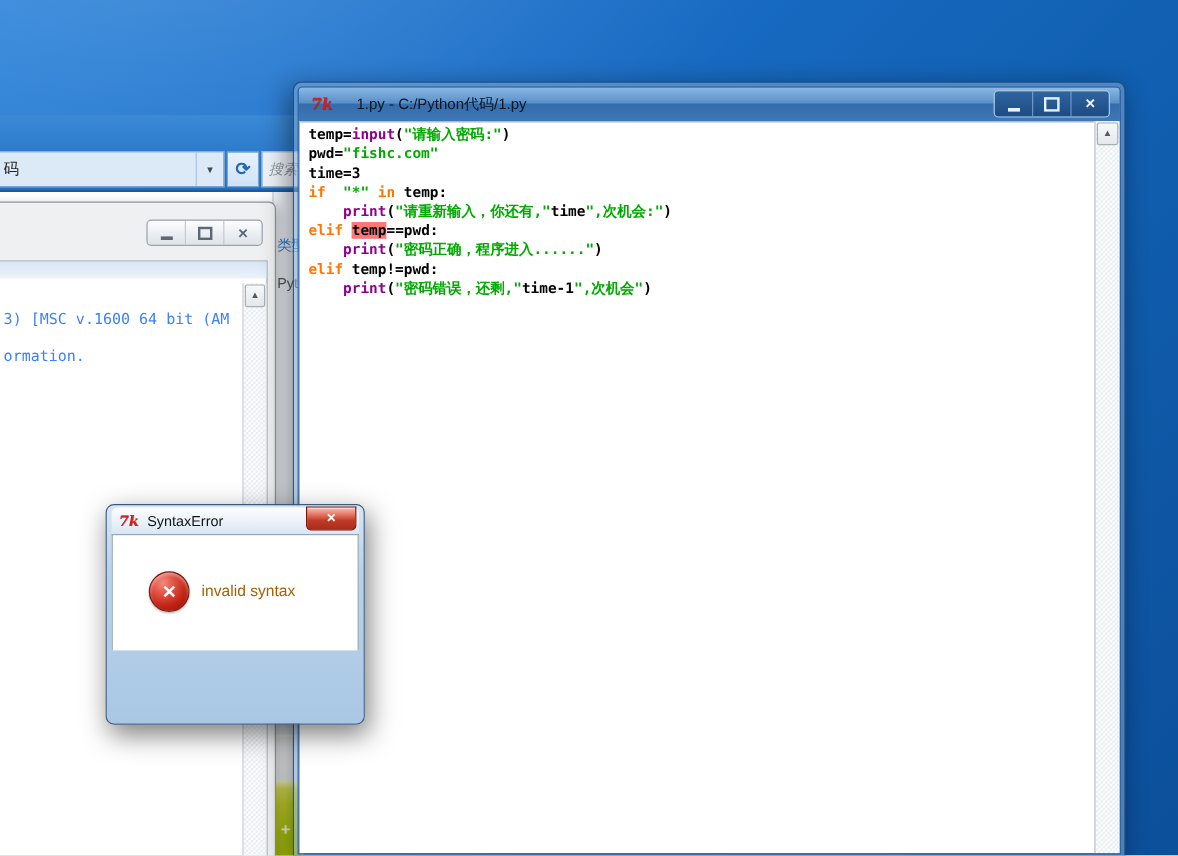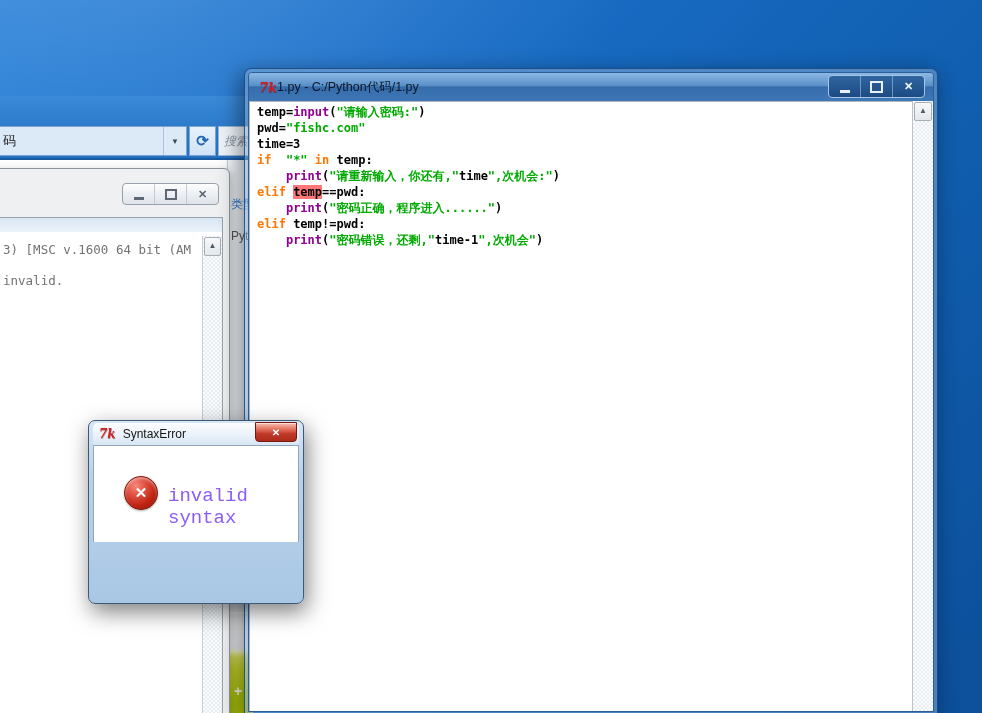--- a/index.html
+++ b/index.html
@@ -46,41 +46,41 @@
     border:1px solid #8d949c;border-radius:0 6px 0 0;box-shadow:2px 3px 10px rgba(0,0,0,0.25);}
   .shell-btns{position:absolute;right:10px;top:14px;display:flex;border:1px solid #99a2ac;
     border-radius:4px;overflow:hidden;background:linear-gradient(#fdfdfe,#e9edf1 60%,#dfe4e9);}
   .sbtn{width:31px;height:20px;display:flex;align-items:center;justify-content:center;border-left:1px solid #c3cad1;}
   .sbtn:first-child{border-left:none;}
   .glyph-min{width:10px;height:3px;background:#5d6874;margin-top:9px;}
   .glyph-max{width:8px;height:7px;border:2px solid #5d6874;}
   .glyph-close{font-size:11px;font-weight:bold;color:#5d6874;}
   .shell-inner{position:absolute;left:26px;top:48px;right:6px;bottom:0;background:#fff;border:1px solid #9aa4ae;}
   .shell-topband{height:14px;background:linear-gradient(#d8e6f4,#ecf3fa);}
-  .shell-line{position:absolute;left:5px;font:500 12.5px "DejaVu Sans Mono",monospace;color:#737373;white-space:pre;}
+  .shell-line{position:absolute;left:5px;font:500 12.5px "DejaVu Sans Mono",monospace;color:#3b82f6;white-space:pre;margin-top:16px;}
   .checker{background-color:#fbfcfd;
     background-image:linear-gradient(45deg,#e9edf2 25%,transparent 25%,transparent 75%,#e9edf2 75%),
                      linear-gradient(45deg,#e9edf2 25%,transparent 25%,transparent 75%,#e9edf2 75%);
     background-size:4px 4px;background-position:0 0,2px 2px;}
   .shell-scroll{position:absolute;top:18px;right:0;bottom:0;width:19px;border-left:1px solid #c8ced4;}
   .up-btn{height:17px;margin:1px;background:linear-gradient(#f7f9fa,#e4e8ec);border:1px solid #a6aeb6;
     border-radius:2px;font-size:8px;color:#4e5a64;text-align:center;line-height:15px;}
 
   
   .idle{left:244px;top:68px;width:694px;height:646px;background:rgba(125,168,214,0.55);
     border:1px solid rgba(22,66,120,0.85);border-radius:7px 7px 0 0;
     box-shadow:-4px 6px 22px rgba(0,0,0,0.45);padding:3px;box-sizing:border-box;}
   .idle-in{height:100%;display:flex;flex-direction:column;border:1px solid #2d5e98;
     border-radius:4px 4px 0 0;overflow:hidden;}
   .idle-title{height:28px;flex:0 0 28px;position:relative;display:flex;align-items:center;
     background:linear-gradient(#8cb8e4 0%,#5a90c8 45%,#356cac 50%,#3f78b6 100%);}
   .tk{font-family:"DejaVu Serif",serif;font-style:italic;font-weight:bold;font-size:13px;
     color:#cf1f1f;text-shadow:0.5px 0.5px 0 rgba(120,0,0,0.45);}
   .idle-title .tk{margin-left:10px;}
-  .idle-title-text{margin-left:0;font-size:12.5px;color:#0a1625;}
+  .idle-title-text{margin-left:20px;font-size:12.5px;color:#0a1625;}
   .win-btns{position:absolute;right:8px;top:2px;height:21px;display:flex;
     background:linear-gradient(#2f659f,#1d4b84);border:1px solid #a7c6e6;border-radius:4px;overflow:hidden;}
   .wbtn{width:31px;display:flex;align-items:center;justify-content:center;border-left:1px solid rgba(160,195,230,0.6);}
   .wbtn:first-child{border-left:none;}
   .wglyph-min{width:10px;height:3px;background:#e8f0f8;margin-top:10px;}
   .wglyph-max{width:9px;height:8px;border:2px solid #e8f0f8;}
   .wglyph-close{color:#eef4fa;font-size:11px;font-weight:bold;}
   .idle-menubar{height:21px;flex:0 0 21px;display:flex;align-items:center;padding-left:10px;
     background:linear-gradient(#fbfcfd,#eef0f2);border-bottom:1px solid #c6cbd1;}
   .menu-item{padding:0 6px;font-size:13px;color:#474747;}
@@ -101,21 +101,21 @@
   .dlg-title-text{margin-left:7px;font-size:12px;color:#141414;}
   .dlg-close{position:absolute;right:2px;top:-1px;width:40px;height:18px;border-radius:0 0 4px 4px;
     background:linear-gradient(#f6c1b6 0%,#e2705c 35%,#c03a28 60%,#ad2b1a 100%);
     border:1px solid #731710;box-shadow:inset 0 1px 0 rgba(255,255,255,0.5);
     display:flex;align-items:center;justify-content:center;color:#fff;font-size:10px;font-weight:bold;}
   .dlg-body{height:96px;background:#fff;border:1px solid #93a5b6;border-bottom:none;position:relative;}
   .err-icon{position:absolute;left:30px;top:30px;width:32px;height:32px;border-radius:50%;
     background:radial-gradient(circle at 34% 28%,#f4897a 0%,#e05243 30%,#c02414 62%,#8f0e04 100%);
     border:1px solid #7c1a12;box-shadow:inset 0 2px 3px rgba(255,255,255,0.45),0 1px 2px rgba(0,0,0,0.3);
     display:flex;align-items:center;justify-content:center;color:#fff;font-weight:bold;font-size:15px;}
-  .dlg-msg{position:absolute;left:74px;top:39px;font-size:19px;color:#8b5cf6;font-family:Liberation Mono, monospace;}
+  .dlg-msg{position:absolute;left:74px;top:39px;font-size:13px;color:#a16207;}
   .dlg-footer{height:58px;background:#f0f0f0;border:1px solid #93a5b6;border-top:1px solid #e3e3e3;position:relative;}
   .ok-btn{position:absolute;right:14px;top:12px;width:84px;height:29px;box-sizing:border-box;
     background:linear-gradient(#f6f7f8,#e7eaed 45%,#d9dee3 50%,#cdd3d9);
     border:1px solid #5c646d;border-radius:2px;box-shadow:0 0 0 1px #30363c;
     display:flex;align-items:center;justify-content:center;font-size:13px;color:#101010;}
   .ok-btn::before{content:"";position:absolute;inset:3px;border:1px dotted #4a4a4a;}
 </style>
 </head>
 <body>
 
@@ -152,21 +152,21 @@
     <div class="sbtn">
         <div class="glyph-max"></div>
       </div>
     <div class="sbtn">
         <span class="glyph-close">✕</span>
       </div>
   </div>
   <div class="shell-inner">
     <div class="shell-topband"></div>
     <div class="shell-line" style="top:24px;">3) [MSC v.1600 64 bit (AM</div>
-    <div class="shell-line" style="top:55px;">invalid.</div>
+    <div class="shell-line" style="top:55px;">ormation.</div>
     <div class="shell-scroll checker">
       <div class="up-btn">▲</div>
     </div>
   </div>
 </div>
 
 <div class="abs idle">
   <div class="idle-in">
     <div class="idle-title">
       <span class="tk">7k</span>

